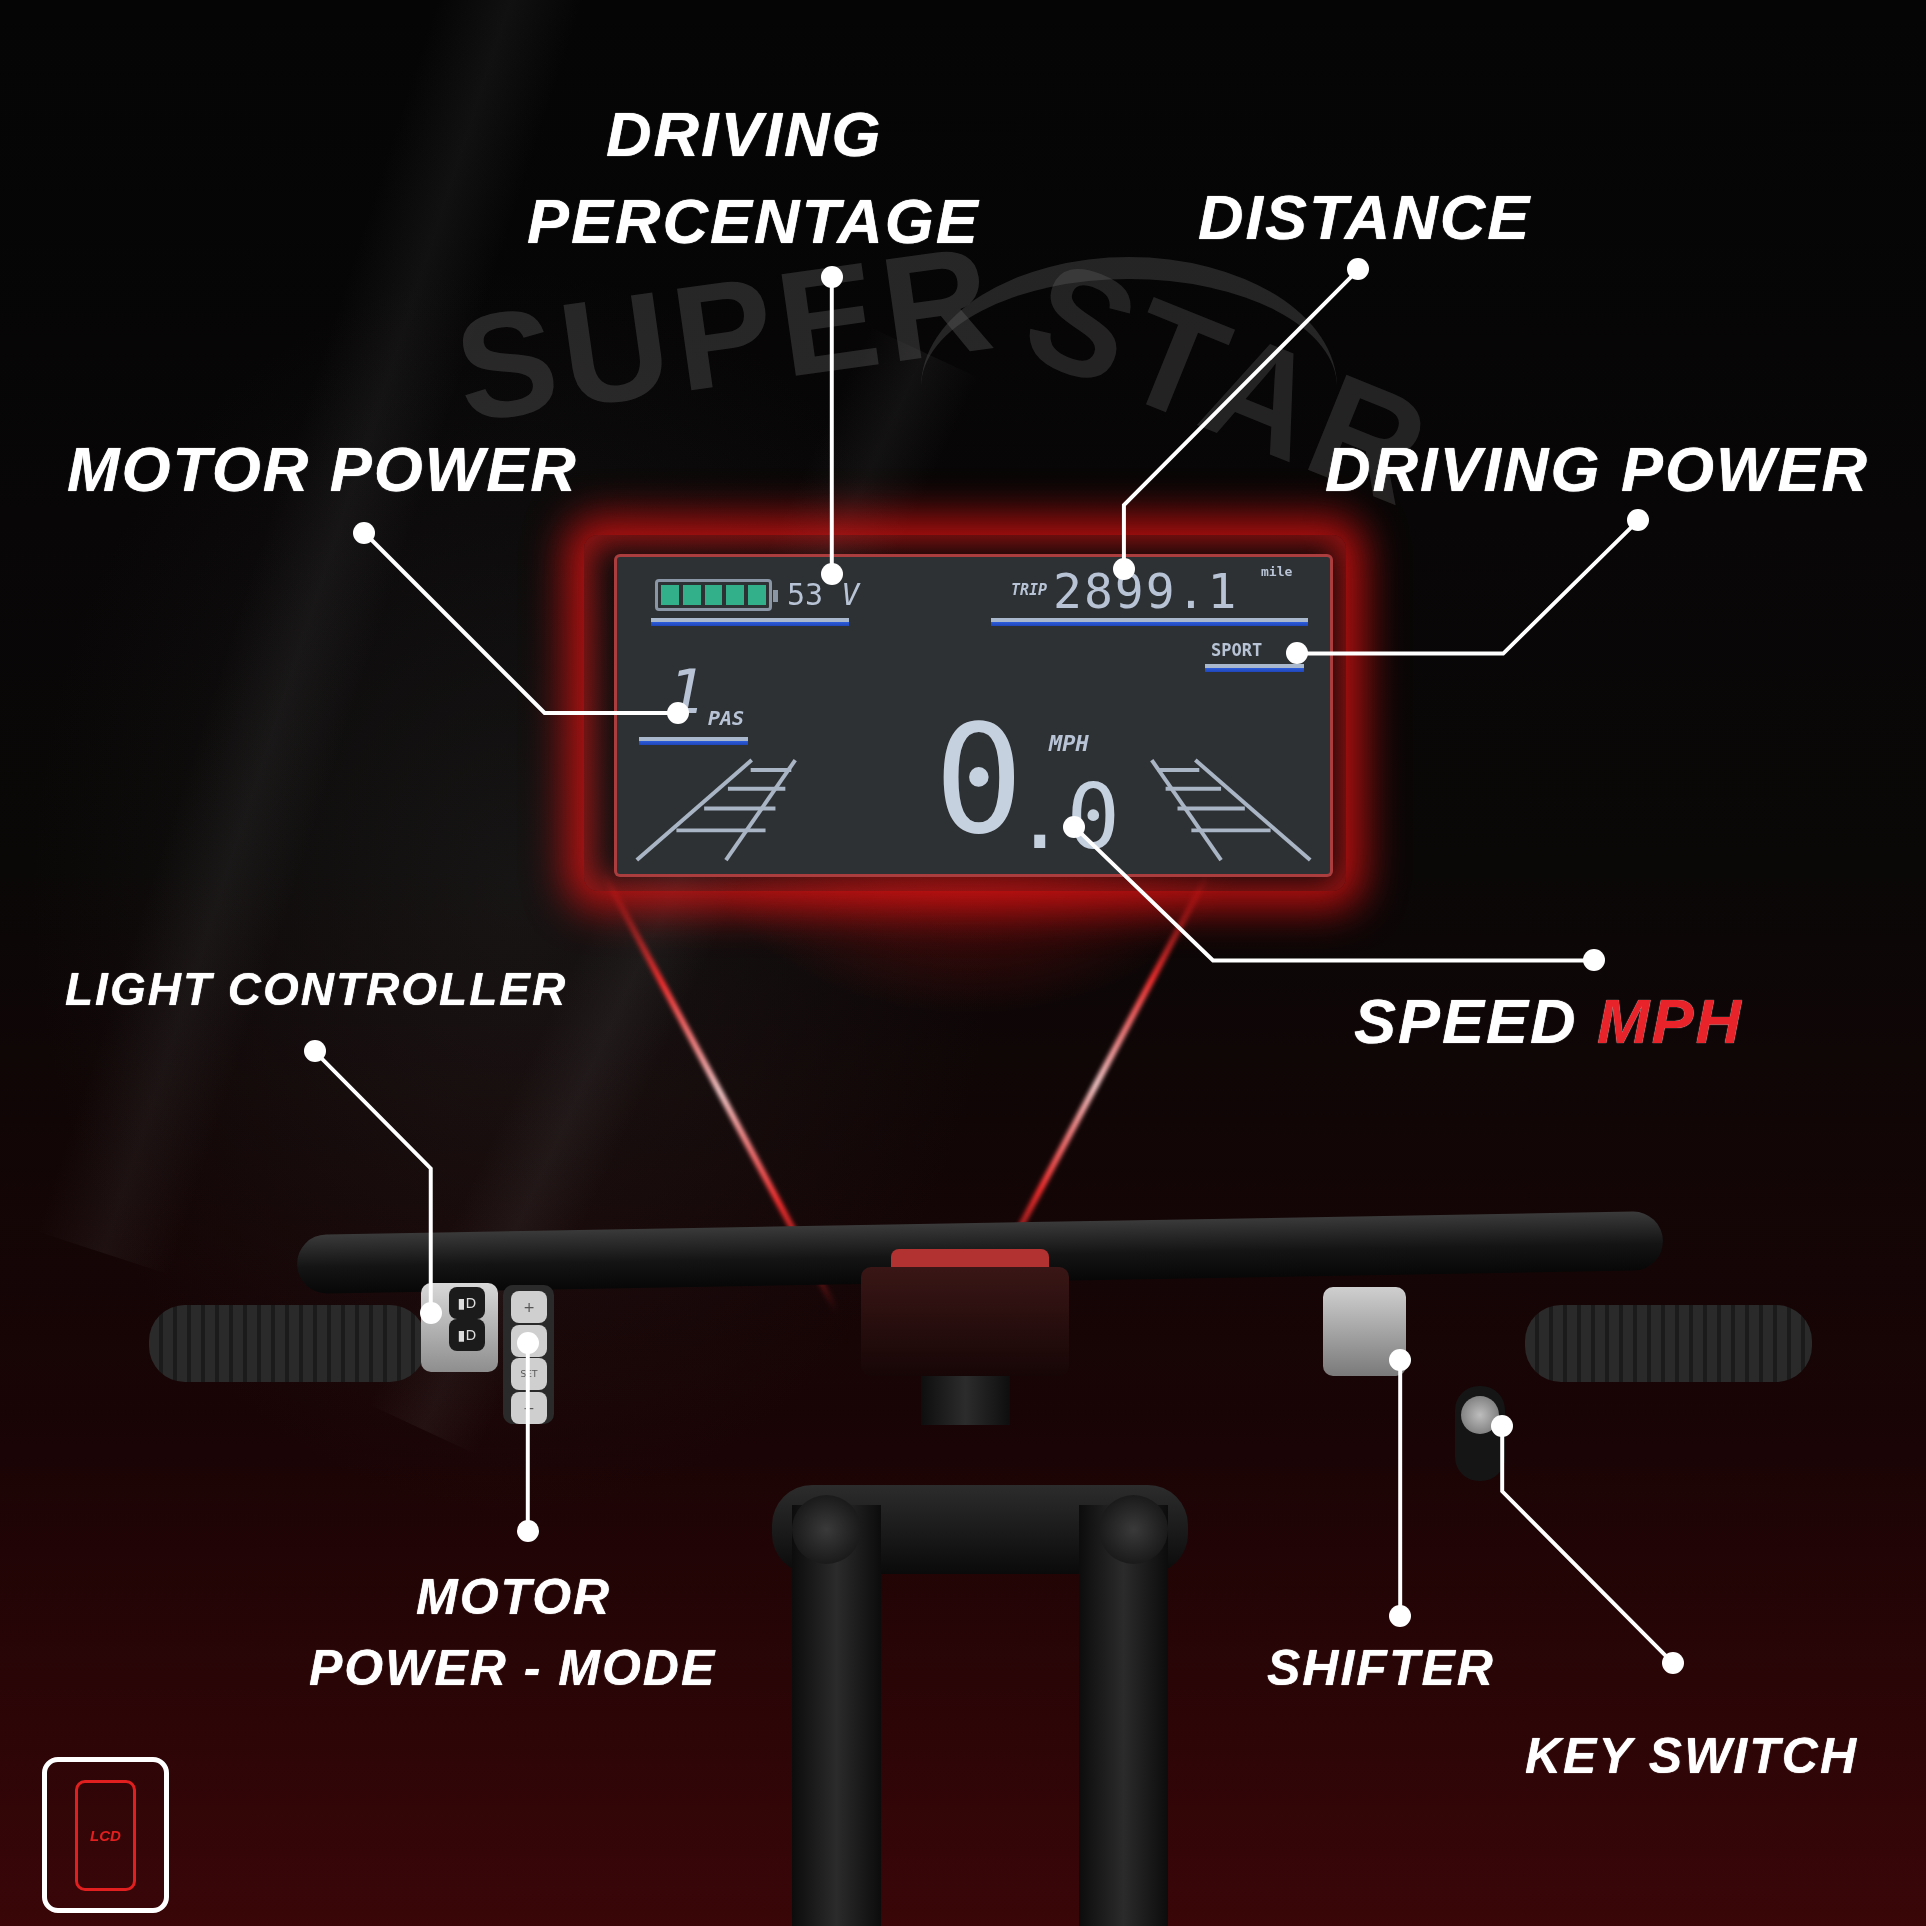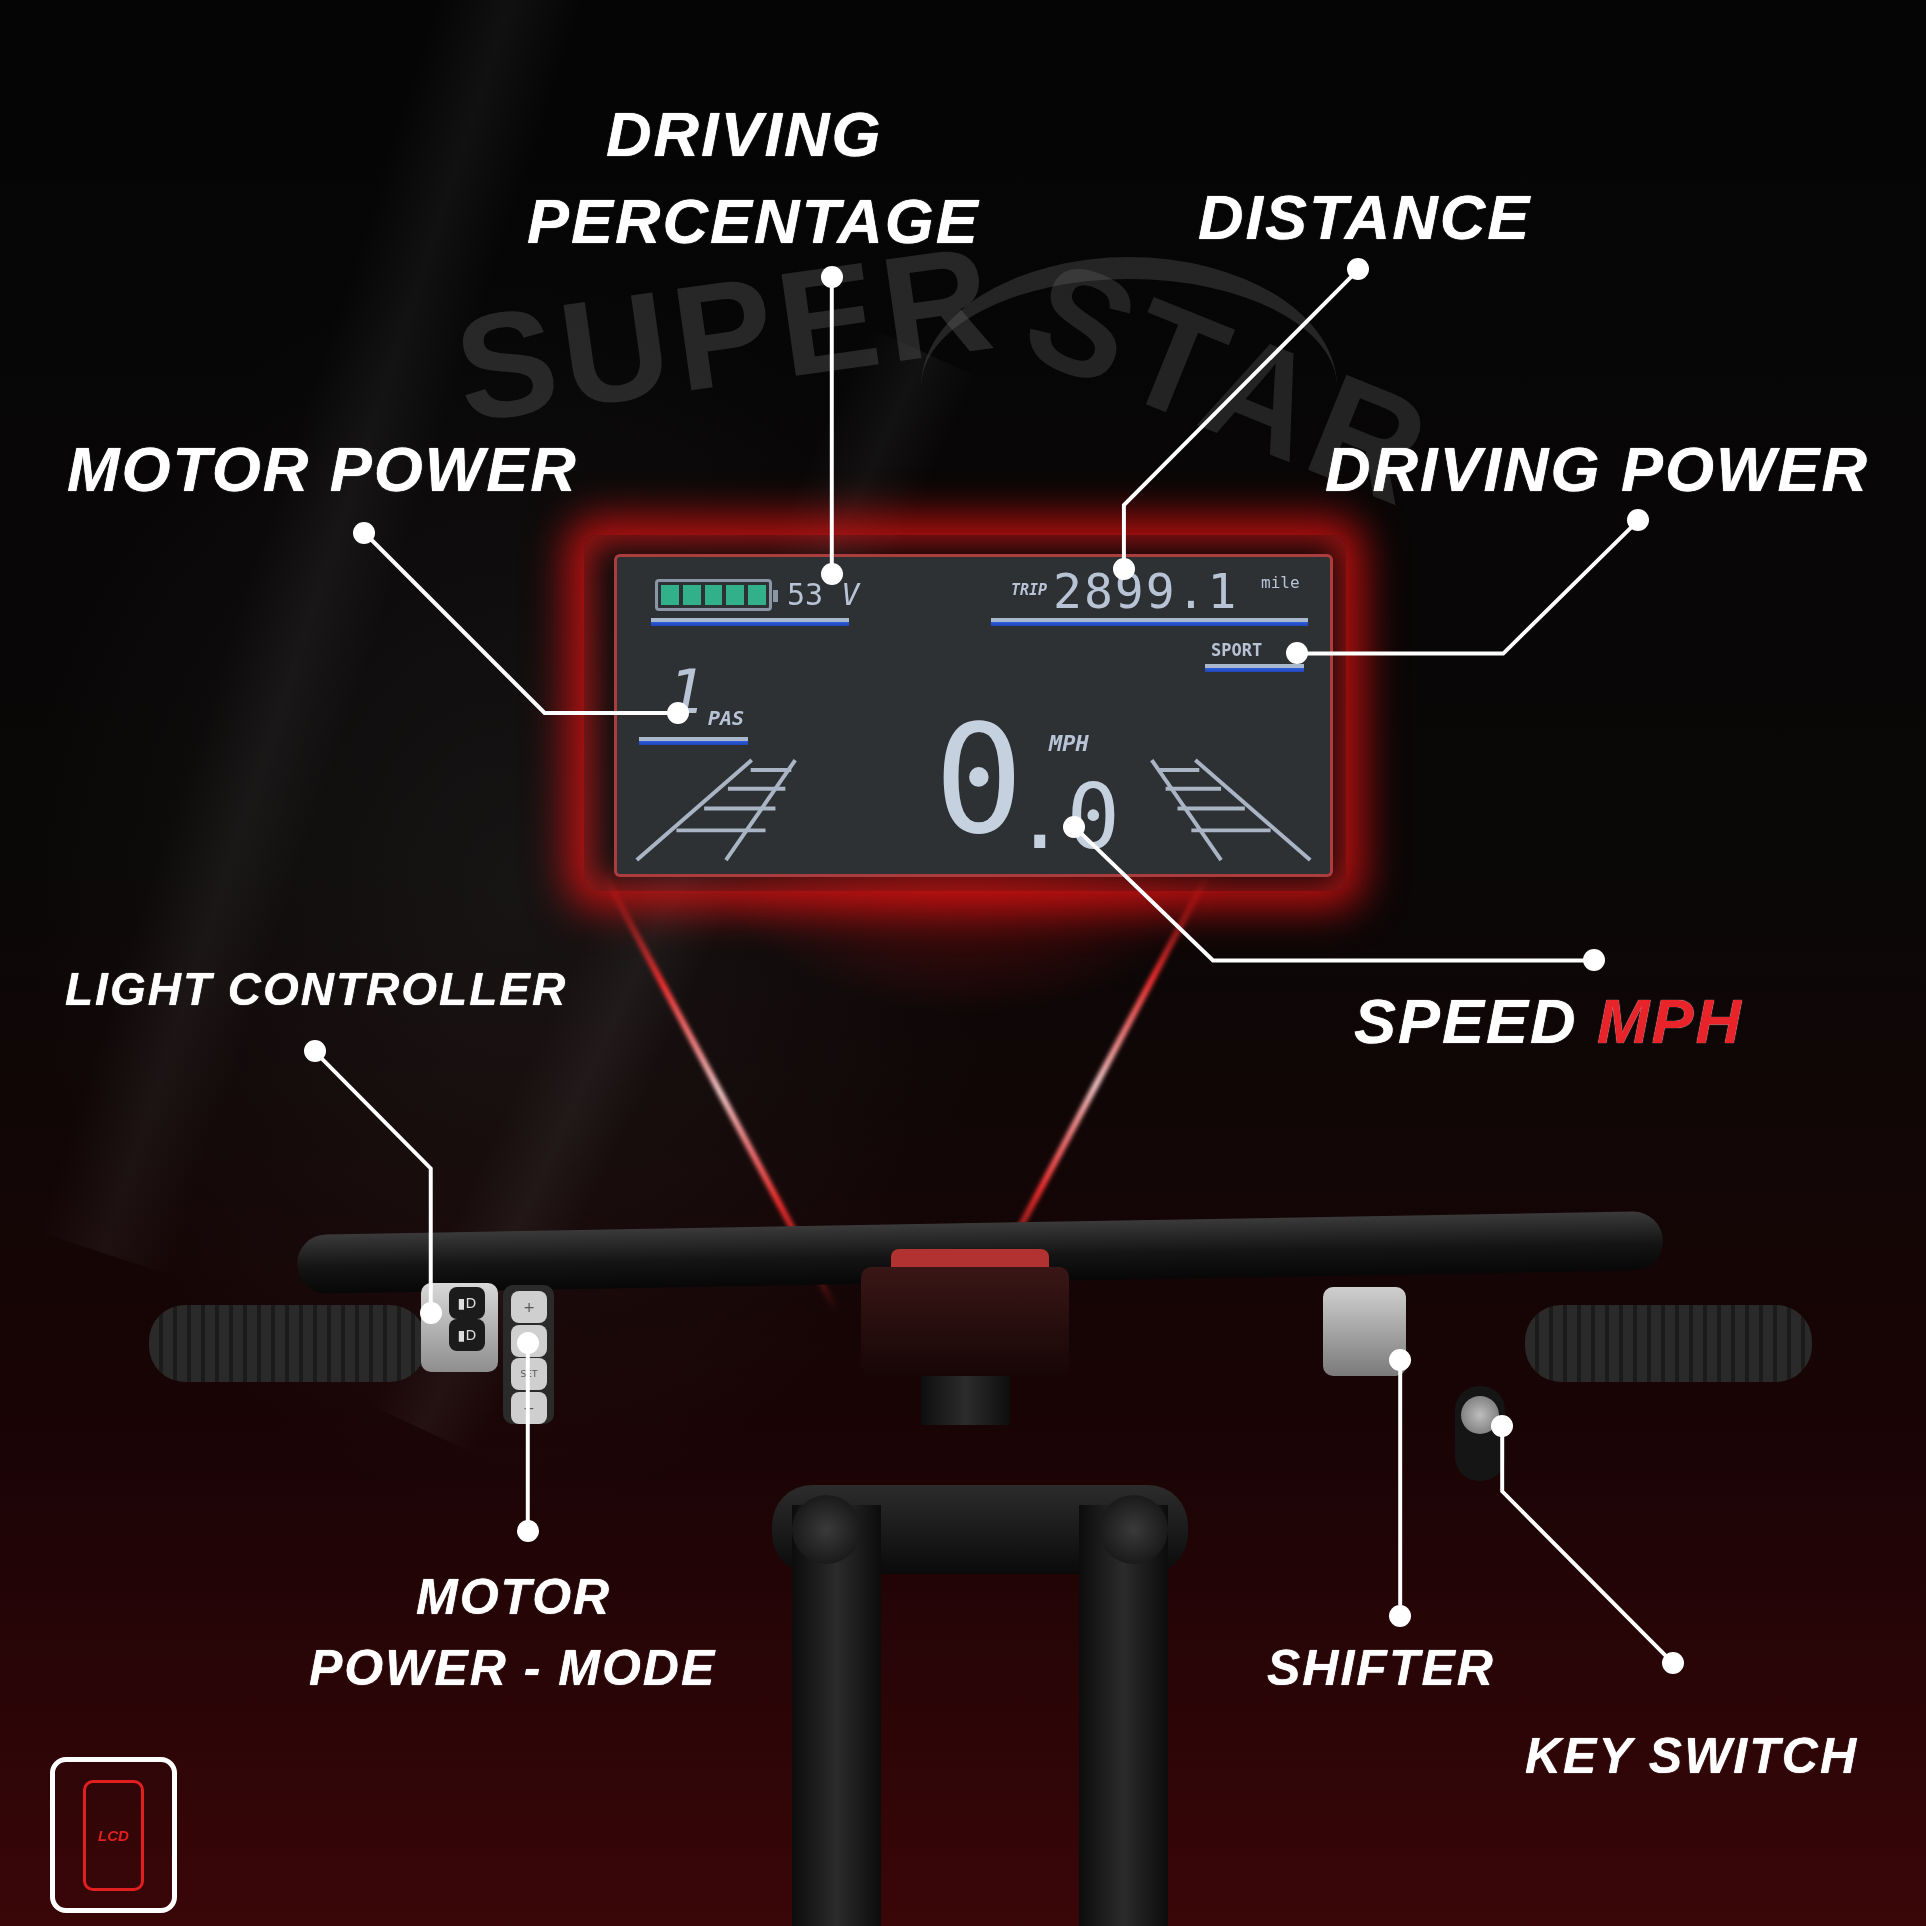--- a/index.html
+++ b/index.html
@@ -39,21 +39,21 @@
   .grip{position:absolute;height:77px;border-radius:36px;background:repeating-linear-gradient(90deg,#2a2a2a 0 10px,#1b1b1b 10px 14px);}
   .stem{position:absolute;left:921px;top:1267px;width:89px;height:158px;background:linear-gradient(90deg,#0e0e0e,#2c2c2c,#0e0e0e);}
   .fork{position:absolute;top:1505px;width:89px;height:422px;background:linear-gradient(90deg,#0c0c0c,#2b2b2b 50%,#0c0c0c);}
   .crown{position:absolute;left:772px;top:1485px;width:416px;height:89px;border-radius:40px;background:linear-gradient(180deg,#2c2c2c,#0a0a0a);}
   .cap{position:absolute;width:69px;height:69px;border-radius:50%;background:radial-gradient(circle,#3a3a3a,#0d0d0d);}
   .dash{position:absolute;left:861px;top:1267px;width:208px;height:109px;background:linear-gradient(180deg,#3a1616,#170606);border-radius:10px;}
   .dash-top{position:absolute;left:891px;top:1249px;width:158px;height:26px;background:#b23232;border-radius:8px;}
   .pod{position:absolute;border-radius:10px;}
   .btn{position:absolute;width:36px;height:32px;background:#cfcfcf;border-radius:8px;font-size:14px;color:#555;display:flex;align-items:center;justify-content:center;}
   
-  .badge{position:absolute;left:50px;top:1757px;width:127px;height:156px;border:5px solid #fff;border-radius:16px;box-sizing:border-box;}
+  .badge{position:absolute;left:42px;top:1757px;width:127px;height:156px;border:5px solid #fff;border-radius:16px;box-sizing:border-box;}
   .badge-inner{position:absolute;left:28px;top:18px;width:61px;height:111px;border:3px solid #e21f1f;border-radius:10px;box-sizing:border-box;
     display:flex;align-items:center;justify-content:center;color:#e21f1f;font-family:"Liberation Sans",sans-serif;font-weight:bold;font-style:italic;font-size:15px;}
   .red{color:#e8232a;}
 </style>
 </head>
 <body>
 
 <div class="stage">
 
   <div class="fold" style="left:248px;top:-99px;width:139px;height:1386px;transform:rotate(18deg);"></div>
@@ -77,21 +77,21 @@
         <span></span>
       </div>
     <div class="seg" style="position:absolute;left:170px;top:20px;font-size:30px;">
       <span>53</span>
       <span style="font-style:italic;">V</span>
     </div>
     <div class="bar" style="left:34px;top:61px;width:198px;"></div>
 
     <span class="seg" style="position:absolute;left:394px;top:24px;font-size:15px;font-weight:bold;font-style:italic;">TRIP</span>
     <span class="seg" style="position:absolute;left:436px;top:6px;font-size:48px;letter-spacing:2px;">2899.1</span>
-    <span class="seg" style="position:absolute;left:644px;top:16px;font-size:16px;font-weight:normal;">mile</span>
+    <span class="seg" style="position:absolute;left:644px;top:7px;font-size:13px;font-weight:bold;">mile</span>
     <div class="bar" style="left:374px;top:61px;width:317px;"></div>
 
     <span class="seg" style="position:absolute;left:594px;top:83px;font-size:17px;font-weight:bold;">SPORT</span>
     <div class="bar" style="left:588px;top:107px;width:99px;"></div>
 
     <span class="seg" style="position:absolute;left:51px;top:99px;font-size:61px;font-style:italic;">1</span>
     <span class="seg" style="position:absolute;left:91px;top:149px;font-size:20px;font-weight:bold;font-style:italic;">PAS</span>
     <div class="bar" style="left:22px;top:180px;width:109px;"></div>
 
     <svg width="713" height="317" style="position:absolute;left:0;top:0;" viewBox="0 0 720 320">

